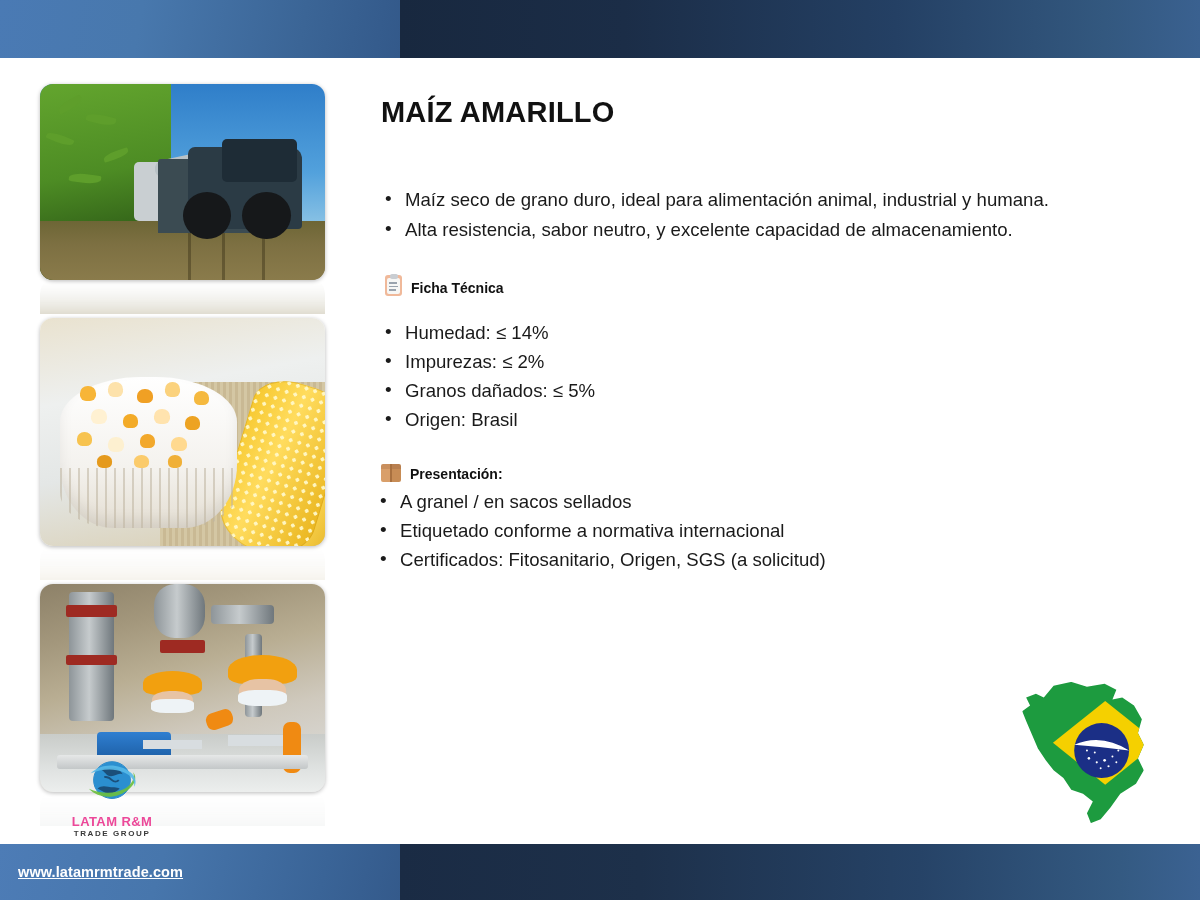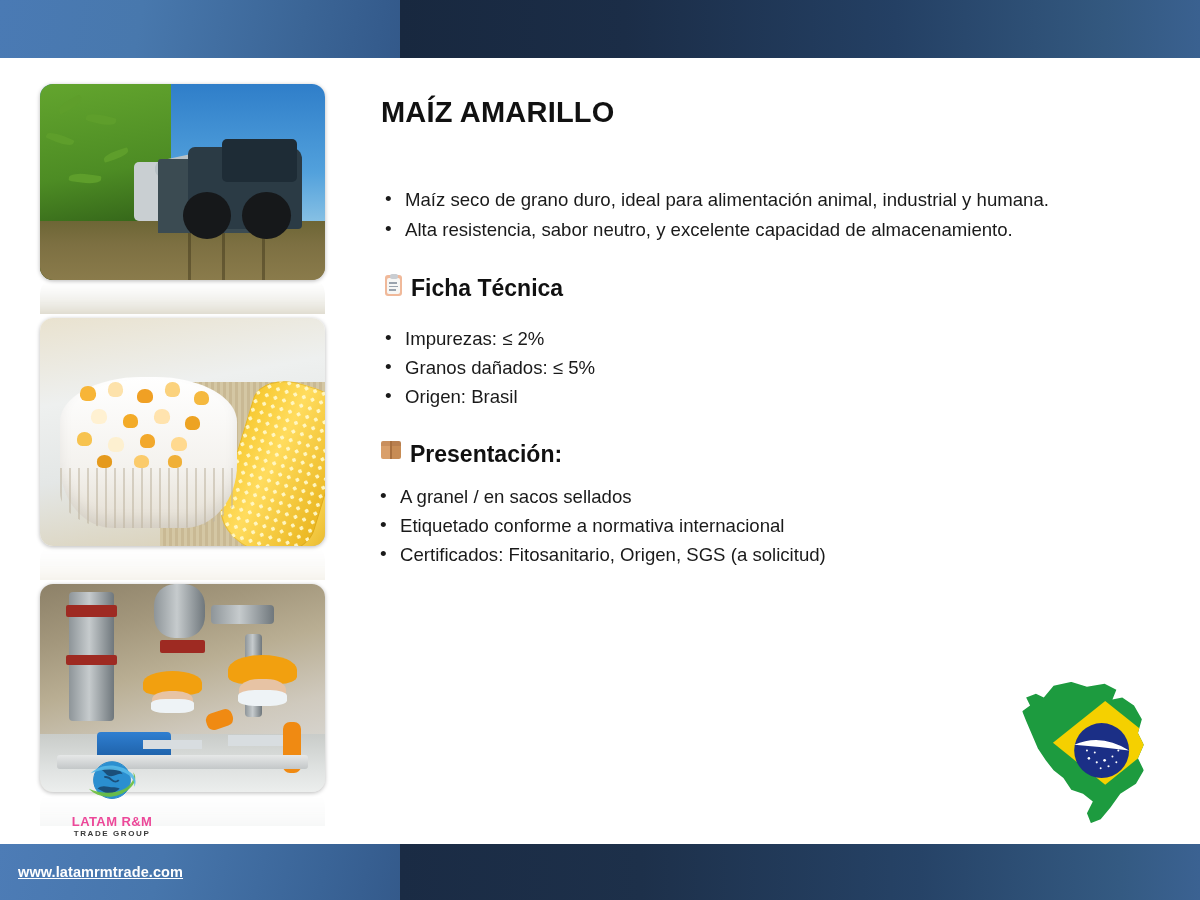--- a/index.html
+++ b/index.html
@@ -122,26 +122,26 @@
     position: relative; font-size: 18.6px; color: #1a1a1a;
     line-height: 30px; padding-left: 30px;
   }
   ul.blist li::before {
     content: "•"; position: absolute; left: 10px; top: -1px;
     font-size: 19px; color: #1a1a1a;
   }
   ul.blist.tight li { line-height: 29px; }
   .intro { margin-bottom: 30px; }
   .section-head {
-    display: flex; align-items: flex-start; gap: 9px;
-    font-size: 23px; font-weight: bold; color: #111;
+    display: flex; align-items: flex-end; gap: 9px;
+    font-size: 14px; font-weight: bold; color: #111;
     margin-left: 10px; margin-bottom: 22px;
   }
   .specs { margin-bottom: 30px; }
-  .pres-head { margin-left: 6px; margin-bottom: 14px; }
+  .pres-head { margin-left: 6px; margin-bottom: 5px; }
   ul.blist.pres li { padding-left: 25px; }
   ul.blist.pres li::before { left: 5px; }
 
   
   .ico-clipboard { position: relative; width: 17px; height: 21px; flex: 0 0 auto; }
   .ico-clipboard .board { position:absolute; inset:0; background:#f0b99a; border-radius:3px; }
   .ico-clipboard .paper { position:absolute; left:2px; top:3px; right:2px; bottom:2px; background:#f7f7f5; border-radius:2px; }
   .ico-clipboard .clip  { position:absolute; left:4.5px; top:-1.5px; width:8px; height:5px; background:#c9cdd2; border-radius:2px; }
   .ico-clipboard .line  { position:absolute; left:4px; height:1.6px; background:#9aa3ad; }
   
@@ -275,20 +275,21 @@
         <span class="paper"></span>
         <span class="clip"></span>
         <span class="line" style="top:7px;width:8px"></span>
         <span class="line" style="top:10.5px;width:9px"></span>
         <span class="line" style="top:14px;width:7px"></span>
       </span>
       <span>Ficha Técnica</span>
     </div>
 
     <ul class="blist specs tight">
+      <li>Humedad: ≤ 14%</li>
       <li>Impurezas: ≤ 2%</li>
       <li>Granos dañados: ≤ 5%</li>
       <li>Origen: Brasil</li>
     </ul>
 
     <div class="section-head pres-head">
       <span class="ico-box">
         <span class="top"></span>
         <span class="body"></span>
         <span class="tape"></span>

